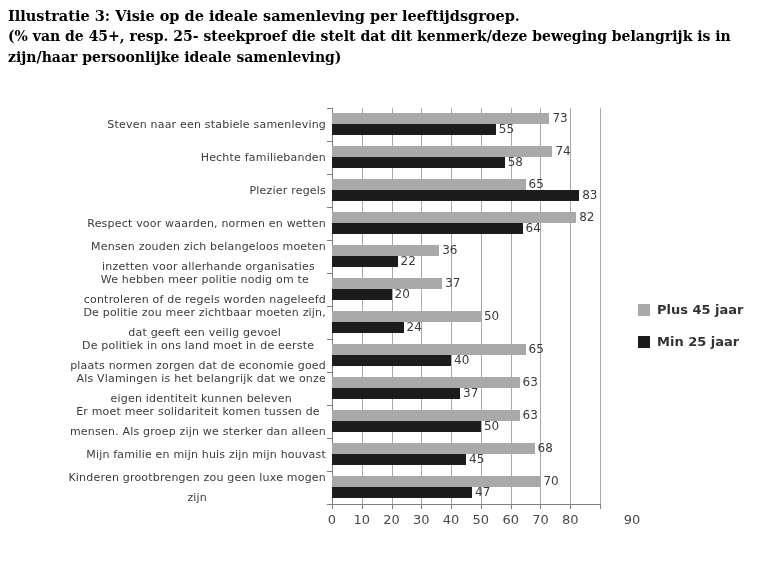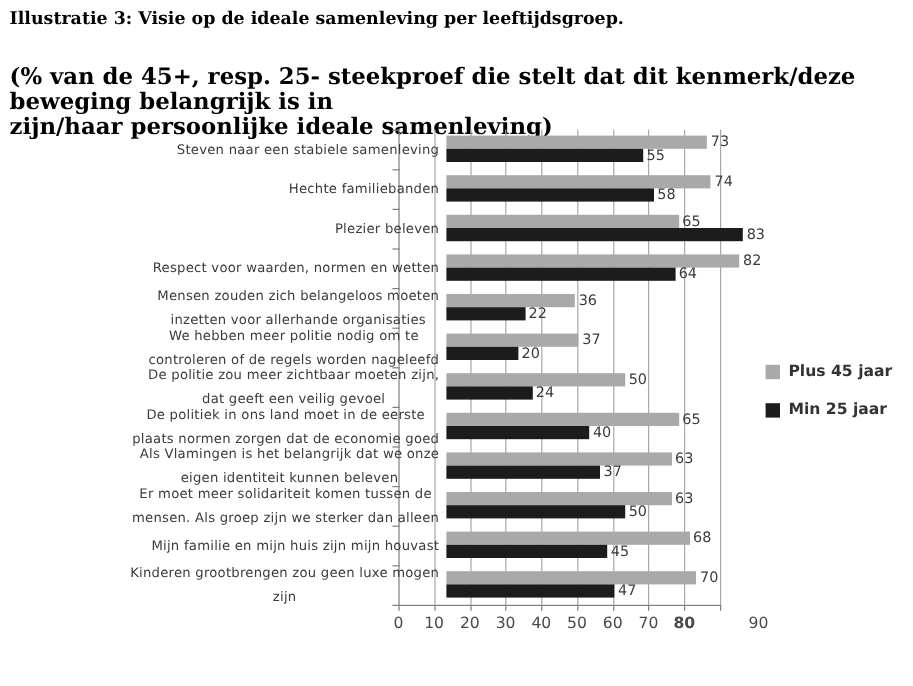--- a/index.html
+++ b/index.html
@@ -5,31 +5,31 @@
   html,body{margin:0;padding:0;background:#fff;}
   .figure{
     position:relative;width:761px;height:572px;background:#ffffff;overflow:hidden;
     font-family:"DejaVu Sans",sans-serif;
   }
   .title-block{
     position:absolute;left:8px;top:5px;width:750px;
     font-family:"DejaVu Serif",serif;font-weight:bold;color:#000;
   }
   .chart-title{font-size:14.5px;line-height:21px;white-space:pre-line;}
-  .chart-subtitle{font-size:19px;line-height:21px;white-space:pre-line;margin-top:28px;}
+  .chart-subtitle{font-size:14px;line-height:21px;white-space:pre-line;}
   .chart{position:absolute;left:0;top:108px;width:761px;height:440px;}
   .plot-bg{
     position:absolute;left:332px;top:0;width:268px;height:396px;
     border-left:1px solid #7f7f7f;border-bottom:1px solid #7f7f7f;
   }
   .gridline{position:absolute;top:0;bottom:0;width:1px;background:#a8a8a8;}
   .ytick{position:absolute;left:-6px;width:6px;height:1px;background:#7f7f7f;}
   .xtick{position:absolute;top:100%;height:5px;width:1px;background:#7f7f7f;}
   .rows{position:absolute;left:0;top:0;width:100%;}
-  .row{display:flex;height:33px;padding-left:40px;}
+  .row{display:flex;height:33px;}
   .label-cell{
     width:326px;padding-right:6px;box-sizing:content-box;
     display:flex;justify-content:flex-end;align-items:center;
   }
   .label-text{
     text-align:center;white-space:pre-line;
     font-size:11px;line-height:20px;letter-spacing:0.2px;color:#3b3b3b;
   }
   .bars-cell{flex:1;position:relative;}
   .bar-line{display:flex;align-items:center;height:11px;}
@@ -117,21 +117,21 @@
               <span class="bar-value">74</span>
             </div>
             <div class="bar-line">
               <div class="bar" style="width: 172.7px; background: rgb(28, 28, 28);"></div>
               <span class="bar-value">58</span>
             </div>
           </div>
         </div>
         <div class="row">
           <div class="label-cell">
-            <span class="label-text">Plezier beleven</span>
+            <span class="label-text">Plezier regels</span>
           </div>
           <div class="bars-cell">
             <div class="bar-line first">
               <div class="bar" style="width: 193.6px; background: rgb(169, 169, 169);"></div>
               <span class="bar-value">65</span>
             </div>
             <div class="bar-line">
               <div class="bar" style="width: 247.2px; background: rgb(28, 28, 28);"></div>
               <span class="bar-value">83</span>
             </div>
@@ -282,21 +282,21 @@
       </div>
     <div class="xlabels" id="xlabels">
         <span class="xlabel" style="left: 0px;">0</span>
         <span class="xlabel" style="left: 29.7778px;">10</span>
         <span class="xlabel" style="left: 59.5556px;">20</span>
         <span class="xlabel" style="left: 89.3333px;">30</span>
         <span class="xlabel" style="left: 119.111px;">40</span>
         <span class="xlabel" style="left: 148.889px;">50</span>
         <span class="xlabel" style="left: 178.667px;">60</span>
         <span class="xlabel" style="left: 208.444px;">70</span>
-        <span class="xlabel" style="left: 238.222px; font-weight: bold;">80</span>
+        <span class="xlabel" style="left: 238.222px;">80</span>
         <span class="xlabel" style="left: 268px; margin-left: 32px;">90</span>
       </div>
   </div>
 
   <div class="legend" id="legend">
       <div class="legend-item">
         <span class="legend-swatch" style="background: rgb(169, 169, 169);"></span>
         <span class="legend-label">Plus 45 jaar</span>
       </div>
       <div class="legend-item">

